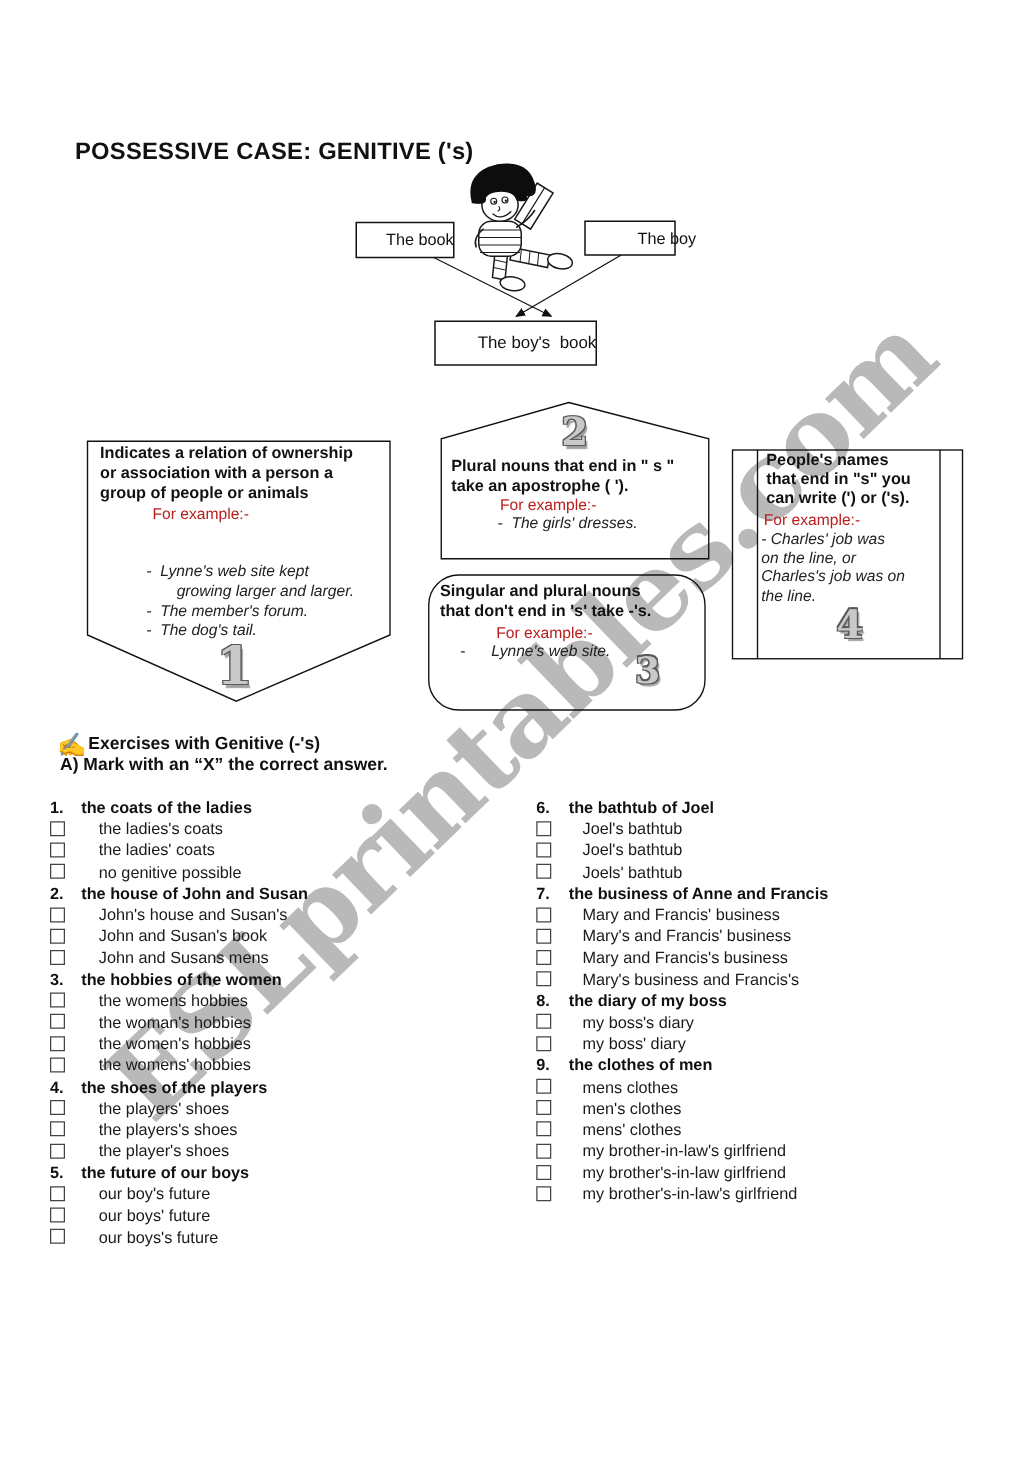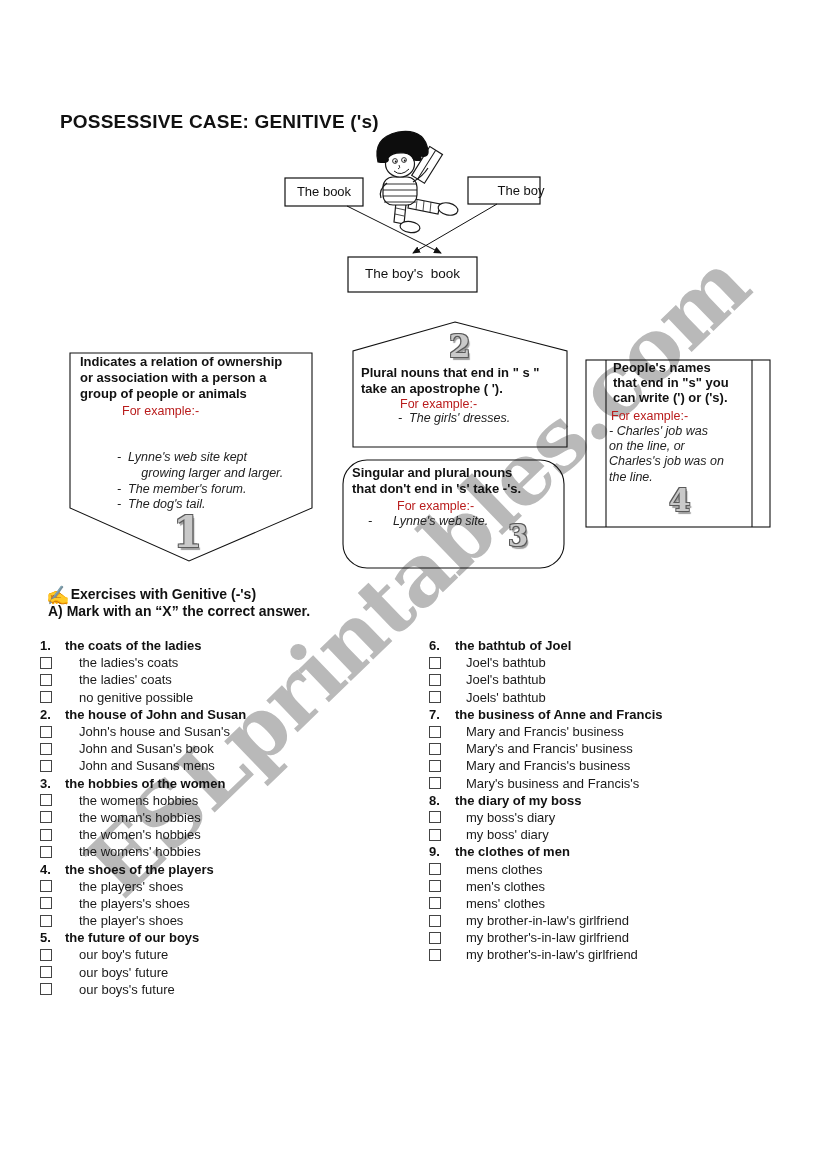--- a/index.html
+++ b/index.html
@@ -12,21 +12,21 @@
   #watermark{
     position:absolute;left:-30px;top:523px;width:900px;height:110px;
     text-align:center;font-family:"DejaVu Serif",serif;font-weight:bold;
     font-size:86px;color:#b9b9b9;transform:rotate(-44deg);
     letter-spacing:-2px;z-index:1;white-space:nowrap;
   }
   #shapes{position:absolute;left:0;top:0;z-index:2;}
   .txt{position:absolute;z-index:3;}
   
   #title{left:60px;top:111px;font-size:19px;font-weight:bold;letter-spacing:.2px;}
-  .dlabel{font-size:13px;text-align:center;white-space:pre;}
+  .dlabel{font-size:13px;text-align:right;white-space:pre;}
   .rule-head{font-weight:bold;font-size:13px;line-height:15.8px;white-space:pre-line;}
   .rule-forex{font-size:12.5px;line-height:15px;color:#b91c1c;}
   .rule-ex{font-style:italic;font-size:12.5px;line-height:15.8px;white-space:pre;color:#222;}
   .rule-num{
     font-family:"DejaVu Serif",serif;font-weight:bold;color:#c9c9c9;
     text-shadow:-1px -1px 0 #5a5a5a,1px -1px 0 #5a5a5a,-1px 1px 0 #5a5a5a,1px 1px 0 #5a5a5a,2px 3px 1px #9e9e9e;
     line-height:1;
   }
   #ex-head{left:46px;top:584px;font-size:14px;font-weight:bold;}
   #pen{font-size:19px;vertical-align:-3px;margin-right:1px;}

